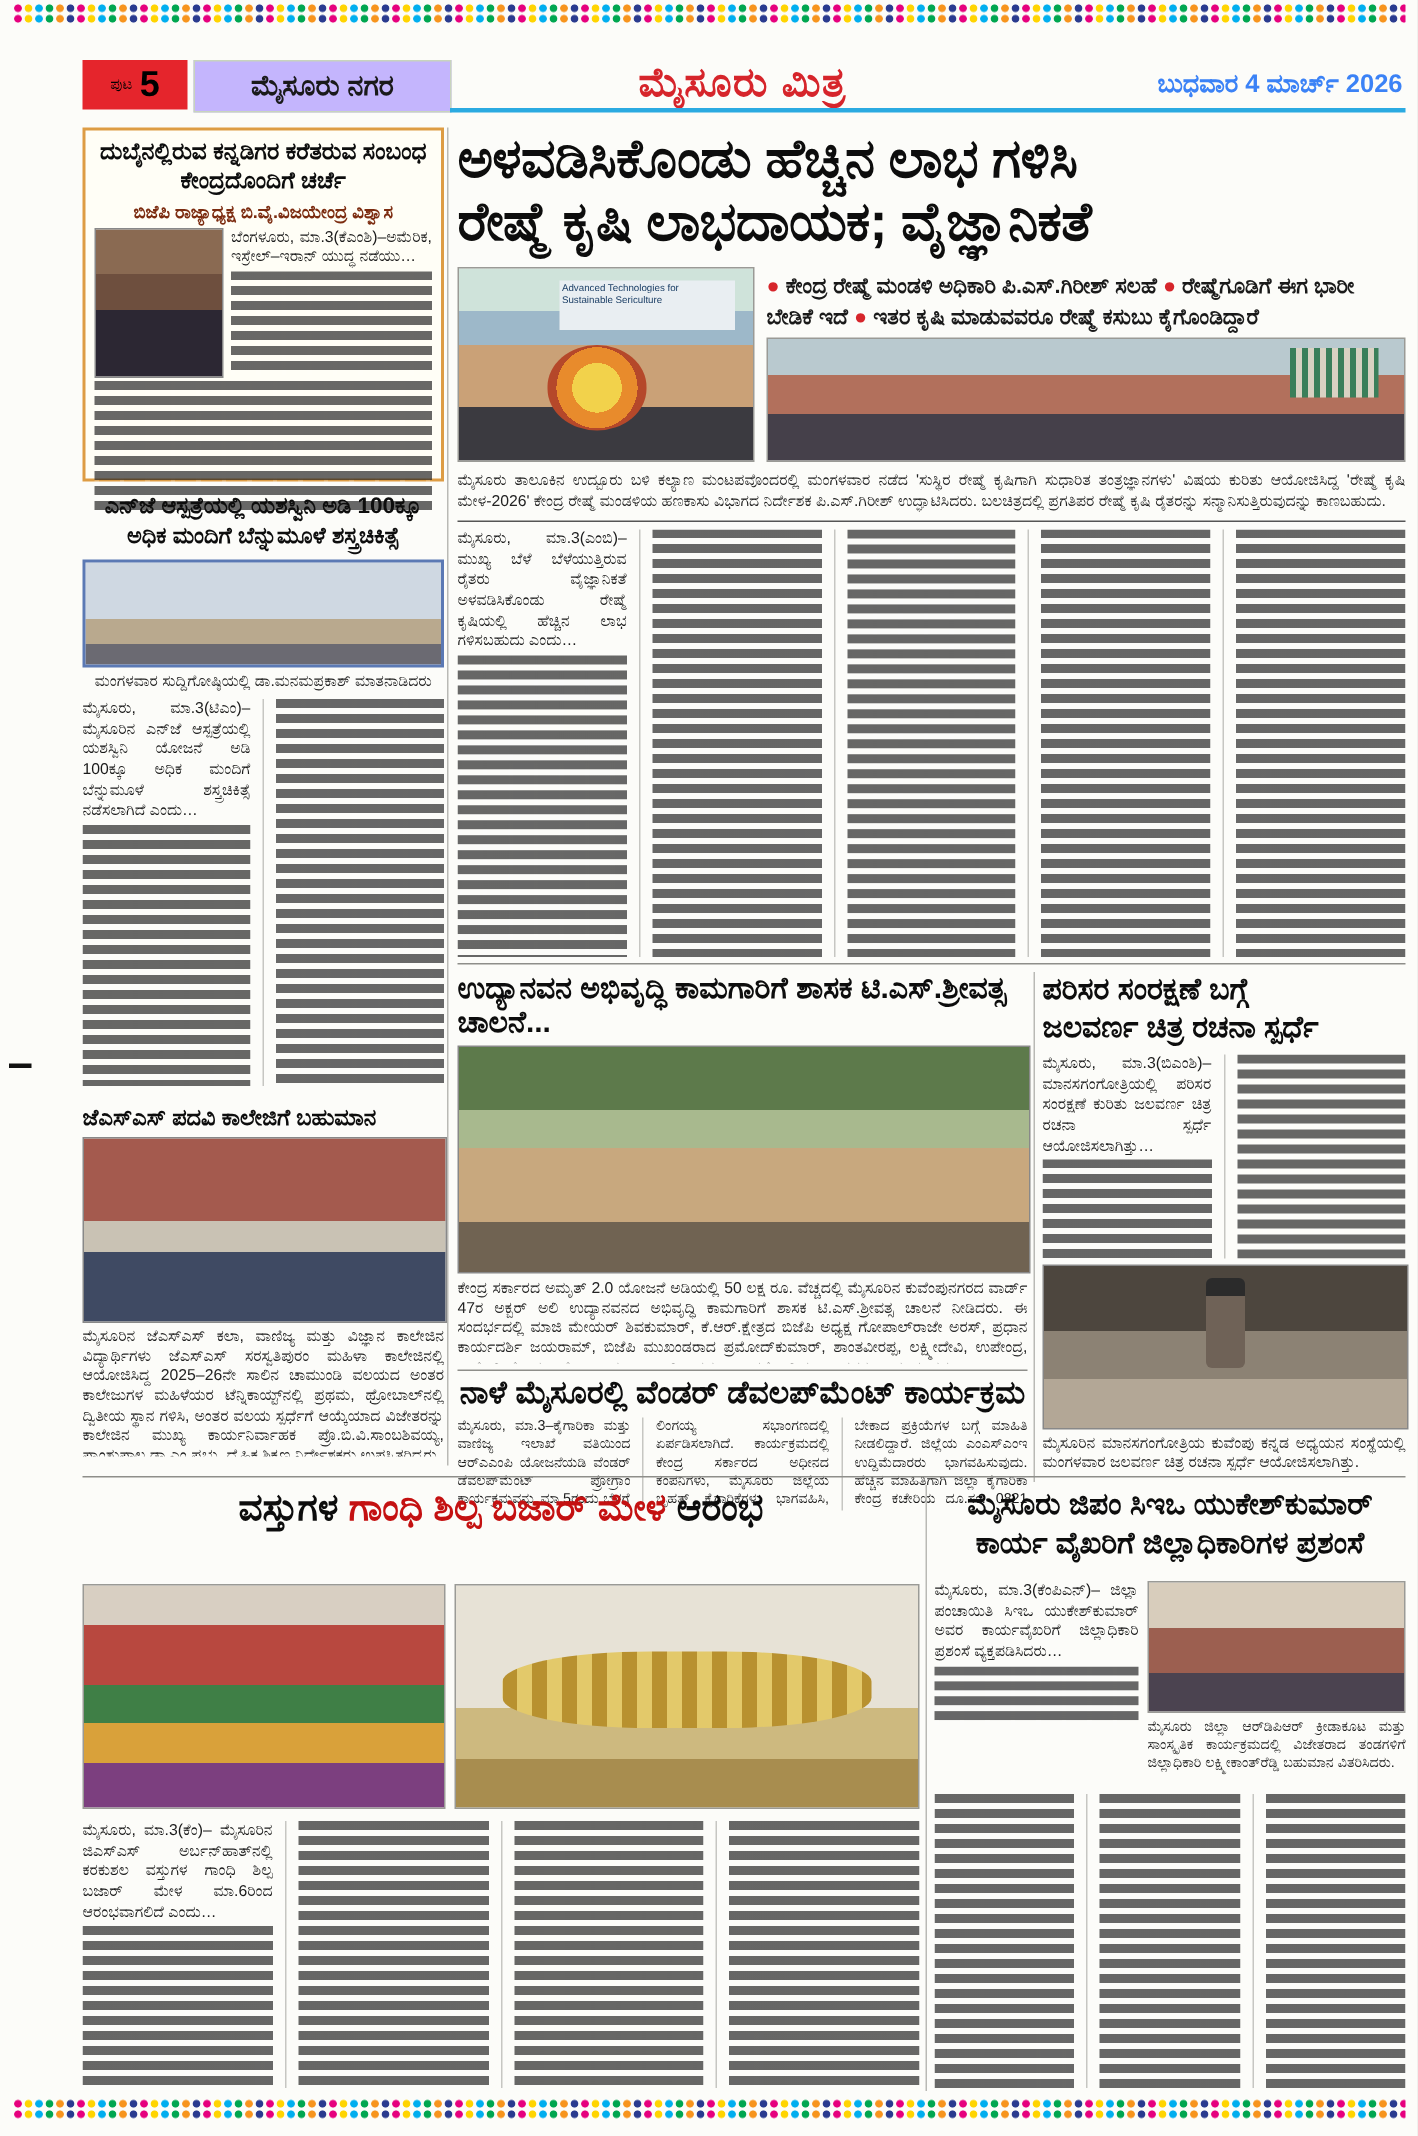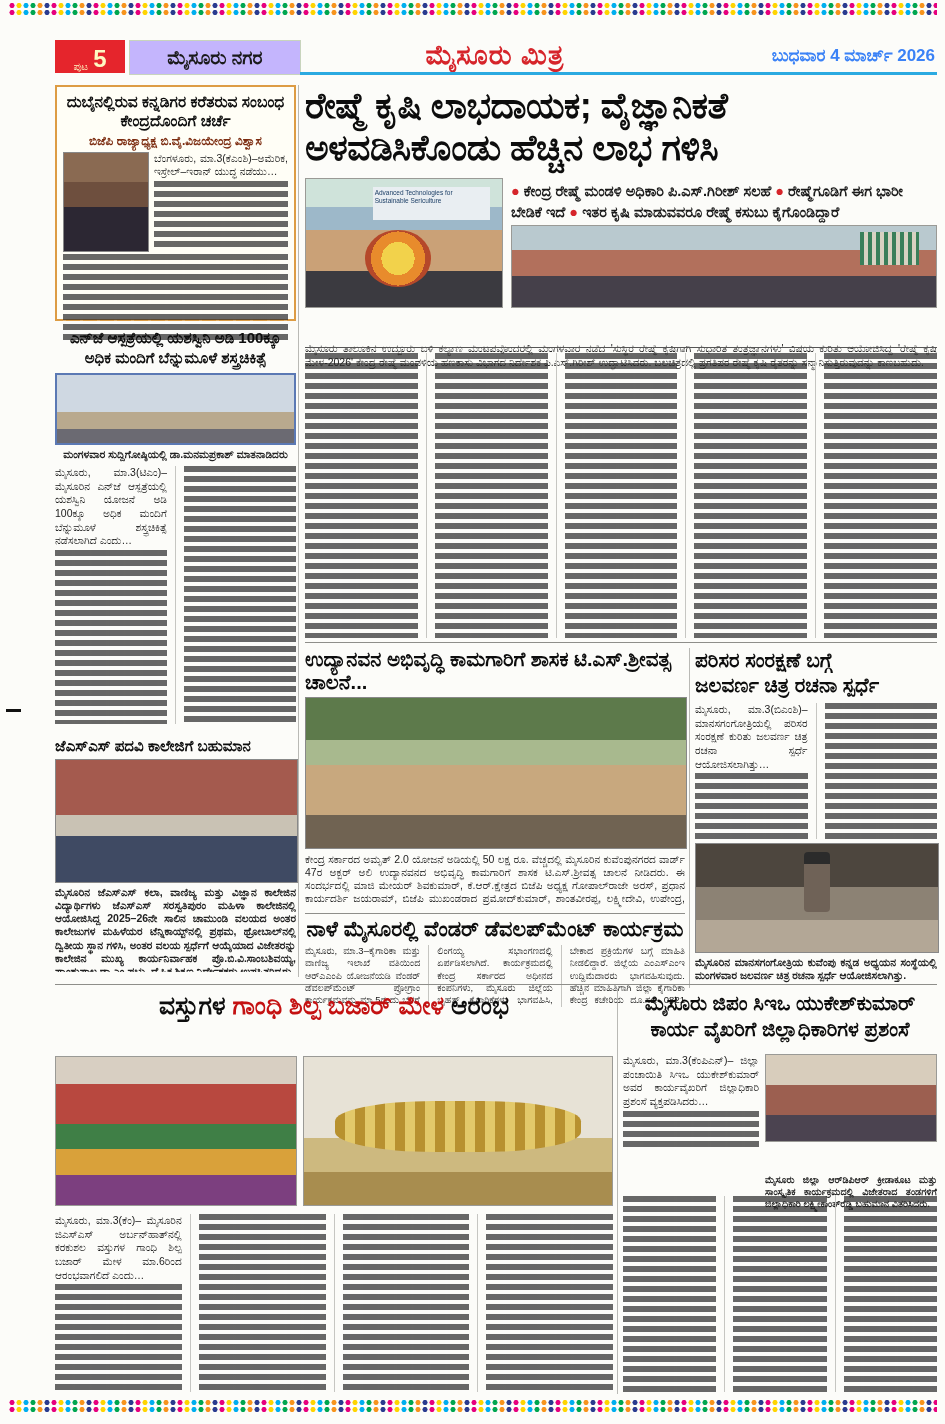--- a/index.html
+++ b/index.html
@@ -10,22 +10,22 @@
       radial-gradient(circle 2.3px at 4px 3.5px,  #e6007e 2.3px, transparent 2.8px),
       radial-gradient(circle 2.3px at 11px 3.5px, #ffd400 2.3px, transparent 2.8px),
       radial-gradient(circle 2.3px at 18px 3.5px, #00aeef 2.3px, transparent 2.8px),
       radial-gradient(circle 2.3px at 25px 3.5px, #00a650 2.3px, transparent 2.8px),
       radial-gradient(circle 2.3px at 32px 3.5px, #f7941d 2.3px, transparent 2.8px),
       radial-gradient(circle 2.3px at 39px 3.5px, #2a3b8f 2.3px, transparent 2.8px);
     background-size:42px 7px;}
   .dots.top{top:2px;} .dots.bottom{top:1399px;}
   .abs{position:absolute;}
   .photo{position:absolute;border:1px solid #9a9a96;box-sizing:border-box;}
-  .cap{font-size:10.5px;line-height:1.25;color:#222;margin-top:28px;}
-  .cap.bold{font-weight:bold;}
+  .cap{font-size:10.5px;line-height:1.25;color:#222;}
+  .cap.bold{font-weight:normal;}
   .fill{flex:1 1 auto;min-height:8px;opacity:.78;
     background-image:
       repeating-linear-gradient(180deg, rgba(35,35,35,.88) 0 6px, transparent 6px 10px),
       repeating-linear-gradient(90deg, rgba(255,255,255,.25) 0 3px, transparent 3px 17px);}
   .bodyblock{display:flex;flex-direction:row;box-sizing:border-box;}
   .col{display:flex;flex-direction:column;flex:1;box-sizing:border-box;overflow:hidden;}
   .col + .col{border-left:1px solid #c6c6c2;margin-left:8px;padding-left:8px;}
   .bodytext{font-size:10.5px;line-height:1.3;text-align:justify;margin:0 0 2px 0;}
   .vrule{position:absolute;width:1px;background:#b9b9b5;}
   .hrule{position:absolute;height:1px;background:#8e8e8a;}
@@ -34,21 +34,21 @@
 </style>
 </head>
 <body>
 
 <div class="page">
 
   <div class="dots top"></div>
   <div class="dots bottom"></div>
   <div class="abs" style="left:6px;top:709px;width:15px;height:3px;background:#111;"></div>
 
-  <div class="abs" style="left:55px;top:40px;width:70px;height:33px;background:#e5252c;color:#fef9c3;display:flex;align-items:flex-end;justify-content:center;gap:5px;">
+  <div class="abs" style="left:55px;top:40px;width:70px;height:33px;background:#e5252c;color:#000000;display:flex;align-items:center;justify-content:center;gap:5px;">
     <span style="font-size:10px;">ಪುಟ</span>
     <span style="font-size:24px;font-weight:bold;">5</span>
   </div>
   <div class="abs" style="left:129px;top:40px;width:170px;height:33px;background:#c4b5fd;border:1px solid #c8d4bd;display:flex;align-items:center;justify-content:center;font-size:19px;font-weight:bold;">
     <span>ಮೈಸೂರು ನಗರ</span>
   </div>
   <div class="abs" style="left:355px;top:38px;width:280px;height:34px;display:flex;align-items:center;justify-content:center;color:#d6252b;font-size:27px;font-weight:bold;letter-spacing:1px;">
     <span>ಮೈಸೂರು ಮಿತ್ರ</span>
   </div>
   <div class="abs" style="left:690px;top:46px;width:245px;height:24px;text-align:right;font-size:17px;font-weight:bold;color:#3b82f6;">
@@ -90,41 +90,42 @@
   <div class="abs" style="left:55px;top:737px;width:241px;height:240px;">
     <div class="headline" style="font-size:15px;">ಜೆಎಸ್‌ಎಸ್ ಪದವಿ ಕಾಲೇಜಿಗೆ ಬಹುಮಾನ</div>
     <div style="margin-top:4px;width:241px;height:122px;border:1px solid #888;background:linear-gradient(180deg,#a45a4e 0 45%,#c9c2b4 45% 62%,#3f4a63 62% 100%);"></div>
     <div class="cap bold" style="margin-top:3px;text-align:justify;height:86px;overflow:hidden;">ಮೈಸೂರಿನ ಜೆಎಸ್‌ಎಸ್ ಕಲಾ, ವಾಣಿಜ್ಯ ಮತ್ತು ವಿಜ್ಞಾನ ಕಾಲೇಜಿನ ವಿದ್ಯಾರ್ಥಿಗಳು ಜೆಎಸ್‌ಎಸ್ ಸರಸ್ವತಿಪುರಂ ಮಹಿಳಾ ಕಾಲೇಜಿನಲ್ಲಿ ಆಯೋಜಿಸಿದ್ದ 2025–26ನೇ ಸಾಲಿನ ಚಾಮುಂಡಿ ವಲಯದ ಅಂತರ ಕಾಲೇಜುಗಳ ಮಹಿಳೆಯರ ಟೆನ್ನಿಕಾಯ್ಟ್‌ನಲ್ಲಿ ಪ್ರಥಮ, ಥ್ರೋಬಾಲ್‌ನಲ್ಲಿ ದ್ವಿತೀಯ ಸ್ಥಾನ ಗಳಿಸಿ, ಅಂತರ ವಲಯ ಸ್ಪರ್ಧೆಗೆ ಆಯ್ಕೆಯಾದ ವಿಜೇತರನ್ನು ಕಾಲೇಜಿನ ಮುಖ್ಯ ಕಾರ್ಯನಿರ್ವಾಹಕ ಪ್ರೊ.ಬಿ.ವಿ.ಸಾಂಬಶಿವಯ್ಯ, ಪ್ರಾಂಶುಪಾಲ ಡಾ.ಎಂ.ಪ್ರಭು, ದೈಹಿಕ ಶಿಕ್ಷಣ ನಿರ್ದೇಶಕರು ಉಪಸ್ಥಿತರಿದ್ದರು.</div>
   </div>
 
   <div class="vrule" style="left:298px;top:85px;height:892px;"></div>
 
   <div class="abs" style="left:305px;top:85px;width:632px;height:553px;">
     <div class="headline" style="font-size:36px;line-height:1.16;letter-spacing:-0.5px;">
+      <div>ಅಳವಡಿಸಿಕೊಂಡು ಹೆಚ್ಚಿನ ಲಾಭ ಗಳಿಸಿ</div>
       <div>ರೇಷ್ಮೆ ಕೃಷಿ ಲಾಭದಾಯಕ; ವೈಜ್ಞಾನಿಕತೆ</div>
-      <div>ಅಳವಡಿಸಿಕೊಂಡು ಹೆಚ್ಚಿನ ಲಾಭ ಗಳಿಸಿ</div>
     </div>
 
     <div class="photo" style="left:0;top:93px;width:198px;height:130px;background:linear-gradient(180deg,#cfe3da 0 22%,#9db8c9 22% 40%,#caa177 40% 72%,#3b3a40 72% 100%);">
       <div style="position:absolute;left:34%;top:6%;width:60%;height:26%;background:#e9eef2;color:#1c3f66;font-size:6.5px;line-height:1.25;padding:2px;box-sizing:border-box;overflow:hidden;">Advanced Technologies for Sustainable Sericulture</div>
       <div style="position:absolute;left:30%;top:40%;width:34%;height:44%;border-radius:50%;background:radial-gradient(circle,#f2d24b 0 38%,#e88b2c 38% 62%,#b5482a 62% 100%);"></div>
     </div>
     <div class="abs" style="left:206px;top:96px;width:426px;font-size:14.5px;font-weight:bold;line-height:1.45;">
       <span style="color:#d6252b;">● </span><span>ಕೇಂದ್ರ ರೇಷ್ಮೆ ಮಂಡಳಿ ಅಧಿಕಾರಿ ಪಿ.ಎಸ್.ಗಿರೀಶ್ ಸಲಹೆ</span>
       <span style="color:#d6252b;"> ● </span><span>ರೇಷ್ಮೆಗೂಡಿಗೆ ಈಗ ಭಾರೀ ಬೇಡಿಕೆ ಇದೆ</span>
       <span style="color:#d6252b;"> ● </span><span>ಇತರ ಕೃಷಿ ಮಾಡುವವರೂ ರೇಷ್ಮೆ ಕಸುಬು ಕೈಗೊಂಡಿದ್ದಾರೆ</span>
     </div>
     <div class="photo" style="left:206px;top:140px;width:426px;height:83px;background:linear-gradient(180deg,#b9c9cf 0 30%,#b2705c 30% 62%,#45404a 62% 100%);">
       <div style="position:absolute;right:4%;top:8%;width:14%;height:40%;background:repeating-linear-gradient(90deg,#3a7f5a 0 4px,#d8d2c2 4px 8px);"></div>
     </div>
     <div class="abs cap" style="left:0;top:228px;width:632px;text-align:justify;line-height:1.35;">ಮೈಸೂರು ತಾಲೂಕಿನ ಉದ್ಬೂರು ಬಳಿ ಕಲ್ಯಾಣ ಮಂಟಪವೊಂದರಲ್ಲಿ ಮಂಗಳವಾರ ನಡೆದ 'ಸುಸ್ಥಿರ ರೇಷ್ಮೆ ಕೃಷಿಗಾಗಿ ಸುಧಾರಿತ ತಂತ್ರಜ್ಞಾನಗಳು' ವಿಷಯ ಕುರಿತು ಆಯೋಜಿಸಿದ್ದ 'ರೇಷ್ಮೆ ಕೃಷಿ ಮೇಳ-2026' ಕೇಂದ್ರ ರೇಷ್ಮೆ ಮಂಡಳಿಯ ಹಣಕಾಸು ವಿಭಾಗದ ನಿರ್ದೇಶಕ ಪಿ.ಎಸ್.ಗಿರೀಶ್ ಉದ್ಘಾಟಿಸಿದರು. ಬಲಚಿತ್ರದಲ್ಲಿ ಪ್ರಗತಿಪರ ರೇಷ್ಮೆ ಕೃಷಿ ರೈತರನ್ನು ಸನ್ಮಾನಿಸುತ್ತಿರುವುದನ್ನು ಕಾಣಬಹುದು.</div>
     <div class="abs hrule" style="left:0;top:262px;width:632px;background:#555;"></div>
 
     <div class="abs bodyblock" style="left:0;top:268px;width:632px;height:285px;">
       <div class="col">
+        <p class="bodytext">ಮೈಸೂರು, ಮಾ.3(ಎಂಬಿ)– ಮುಖ್ಯ ಬೆಳೆ ಬೆಳೆಯುತ್ತಿರುವ ರೈತರು ವೈಜ್ಞಾನಿಕತೆ ಅಳವಡಿಸಿಕೊಂಡು ರೇಷ್ಮೆ ಕೃಷಿಯಲ್ಲಿ ಹೆಚ್ಚಿನ ಲಾಭ ಗಳಿಸಬಹುದು ಎಂದು…</p>
         <div class="fill"></div>
       </div>
       <div class="col">
           <div class="fill"></div>
         </div>
       <div class="col">
           <div class="fill"></div>
         </div>
       <div class="col">
           <div class="fill"></div>

